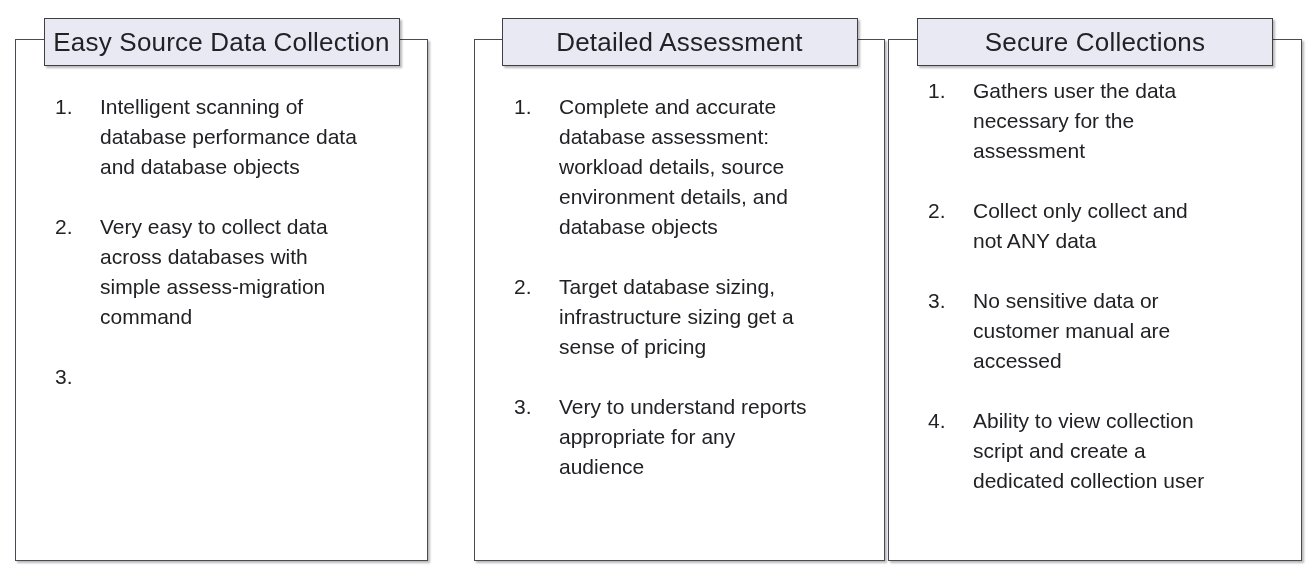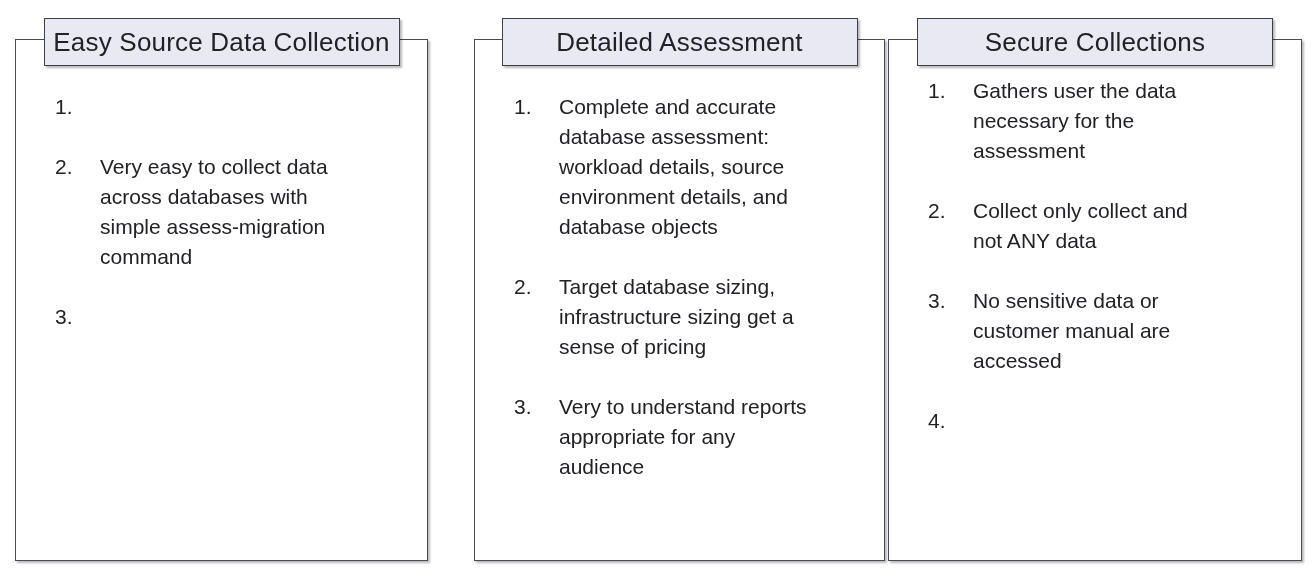--- a/index.html
+++ b/index.html
@@ -60,20 +60,23 @@
 <div class="canvas">
 
   <section class="panel panel-1">
     <div class="box"></div>
     <div class="header">
       <span>Easy Source Data Collection</span>
     </div>
     <ol class="list">
       <li class="item">
         <span class="num">1.</span>
+        <span class="txt">Intelligent scanning of
+database performance data
+and database objects</span>
       </li>
       <li class="item">
         <span class="num">2.</span>
         <span class="txt">Very easy to collect data
 across databases with
 simple assess-migration
 command</span>
       </li>
       <li class="item">
         <span class="num">3.</span>
@@ -128,17 +131,20 @@
 not ANY data</span>
       </li>
       <li class="item">
         <span class="num">3.</span>
         <span class="txt">No sensitive data or
 customer manual are
 accessed</span>
       </li>
       <li class="item">
         <span class="num">4.</span>
+        <span class="txt">Ability to view collection
+script and create a
+dedicated collection user</span>
       </li>
     </ol>
   </section>
 
 </div>
 
 </body></html>

